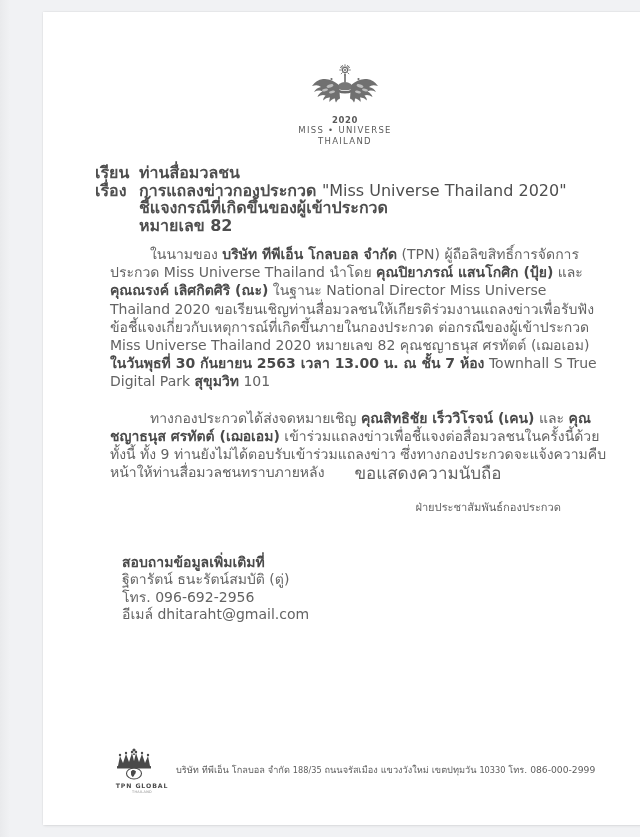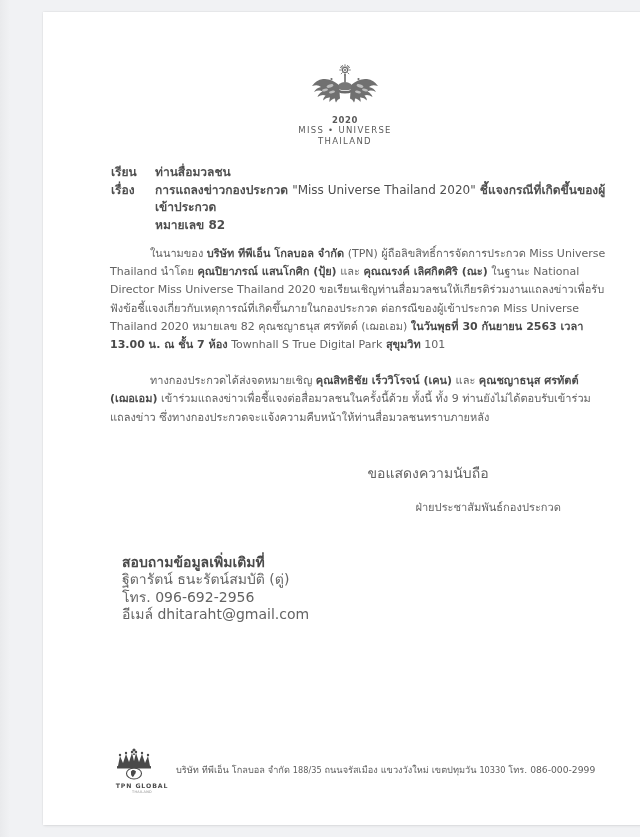--- a/index.html
+++ b/index.html
@@ -68,24 +68,24 @@
     font-size: 8.5px;
     letter-spacing: 1.3px;
     color: #5a5a5a;
     line-height: 11px;
     font-weight: 500;
   }
 
   
   .header-fields {
     position: absolute;
-    left: 68px;
+    left: 52px;
     top: 152px;
     width: 500px;
-    font-size: 12px;
+    font-size: 16px;
     line-height: 17.5px;
   }
   .hf-row {
     display: flex;
     align-items: flex-start;
   }
   .hf-label {
     width: 44px;
     flex: 0 0 44px;
     font-weight: bold;
@@ -107,36 +107,36 @@
 
   
   .body-area {
     position: absolute;
     left: 67px;
     top: 233px;
     width: 497px;
   }
   p.para {
     margin: 0 0 18px 0;
-    font-size: 11px;
+    font-size: 14px;
     line-height: 18.2px;
     color: #636363;
     text-align: left;
     text-indent: 40px;
   }
   p.para b { color: #4a4a4a; font-weight: bold; }
 
   
   .closing {
     position: absolute;
     left: 260px;
     top: 452px;
     width: 250px;
     text-align: center;
-    font-size: 14px;
+    font-size: 17px;
     line-height: 18px;
     color: #636363;
   }
   .signature {
     position: absolute;
     left: 268px;
     top: 487px;
     width: 250px;
     text-align: right;
     font-size: 11.1px;

